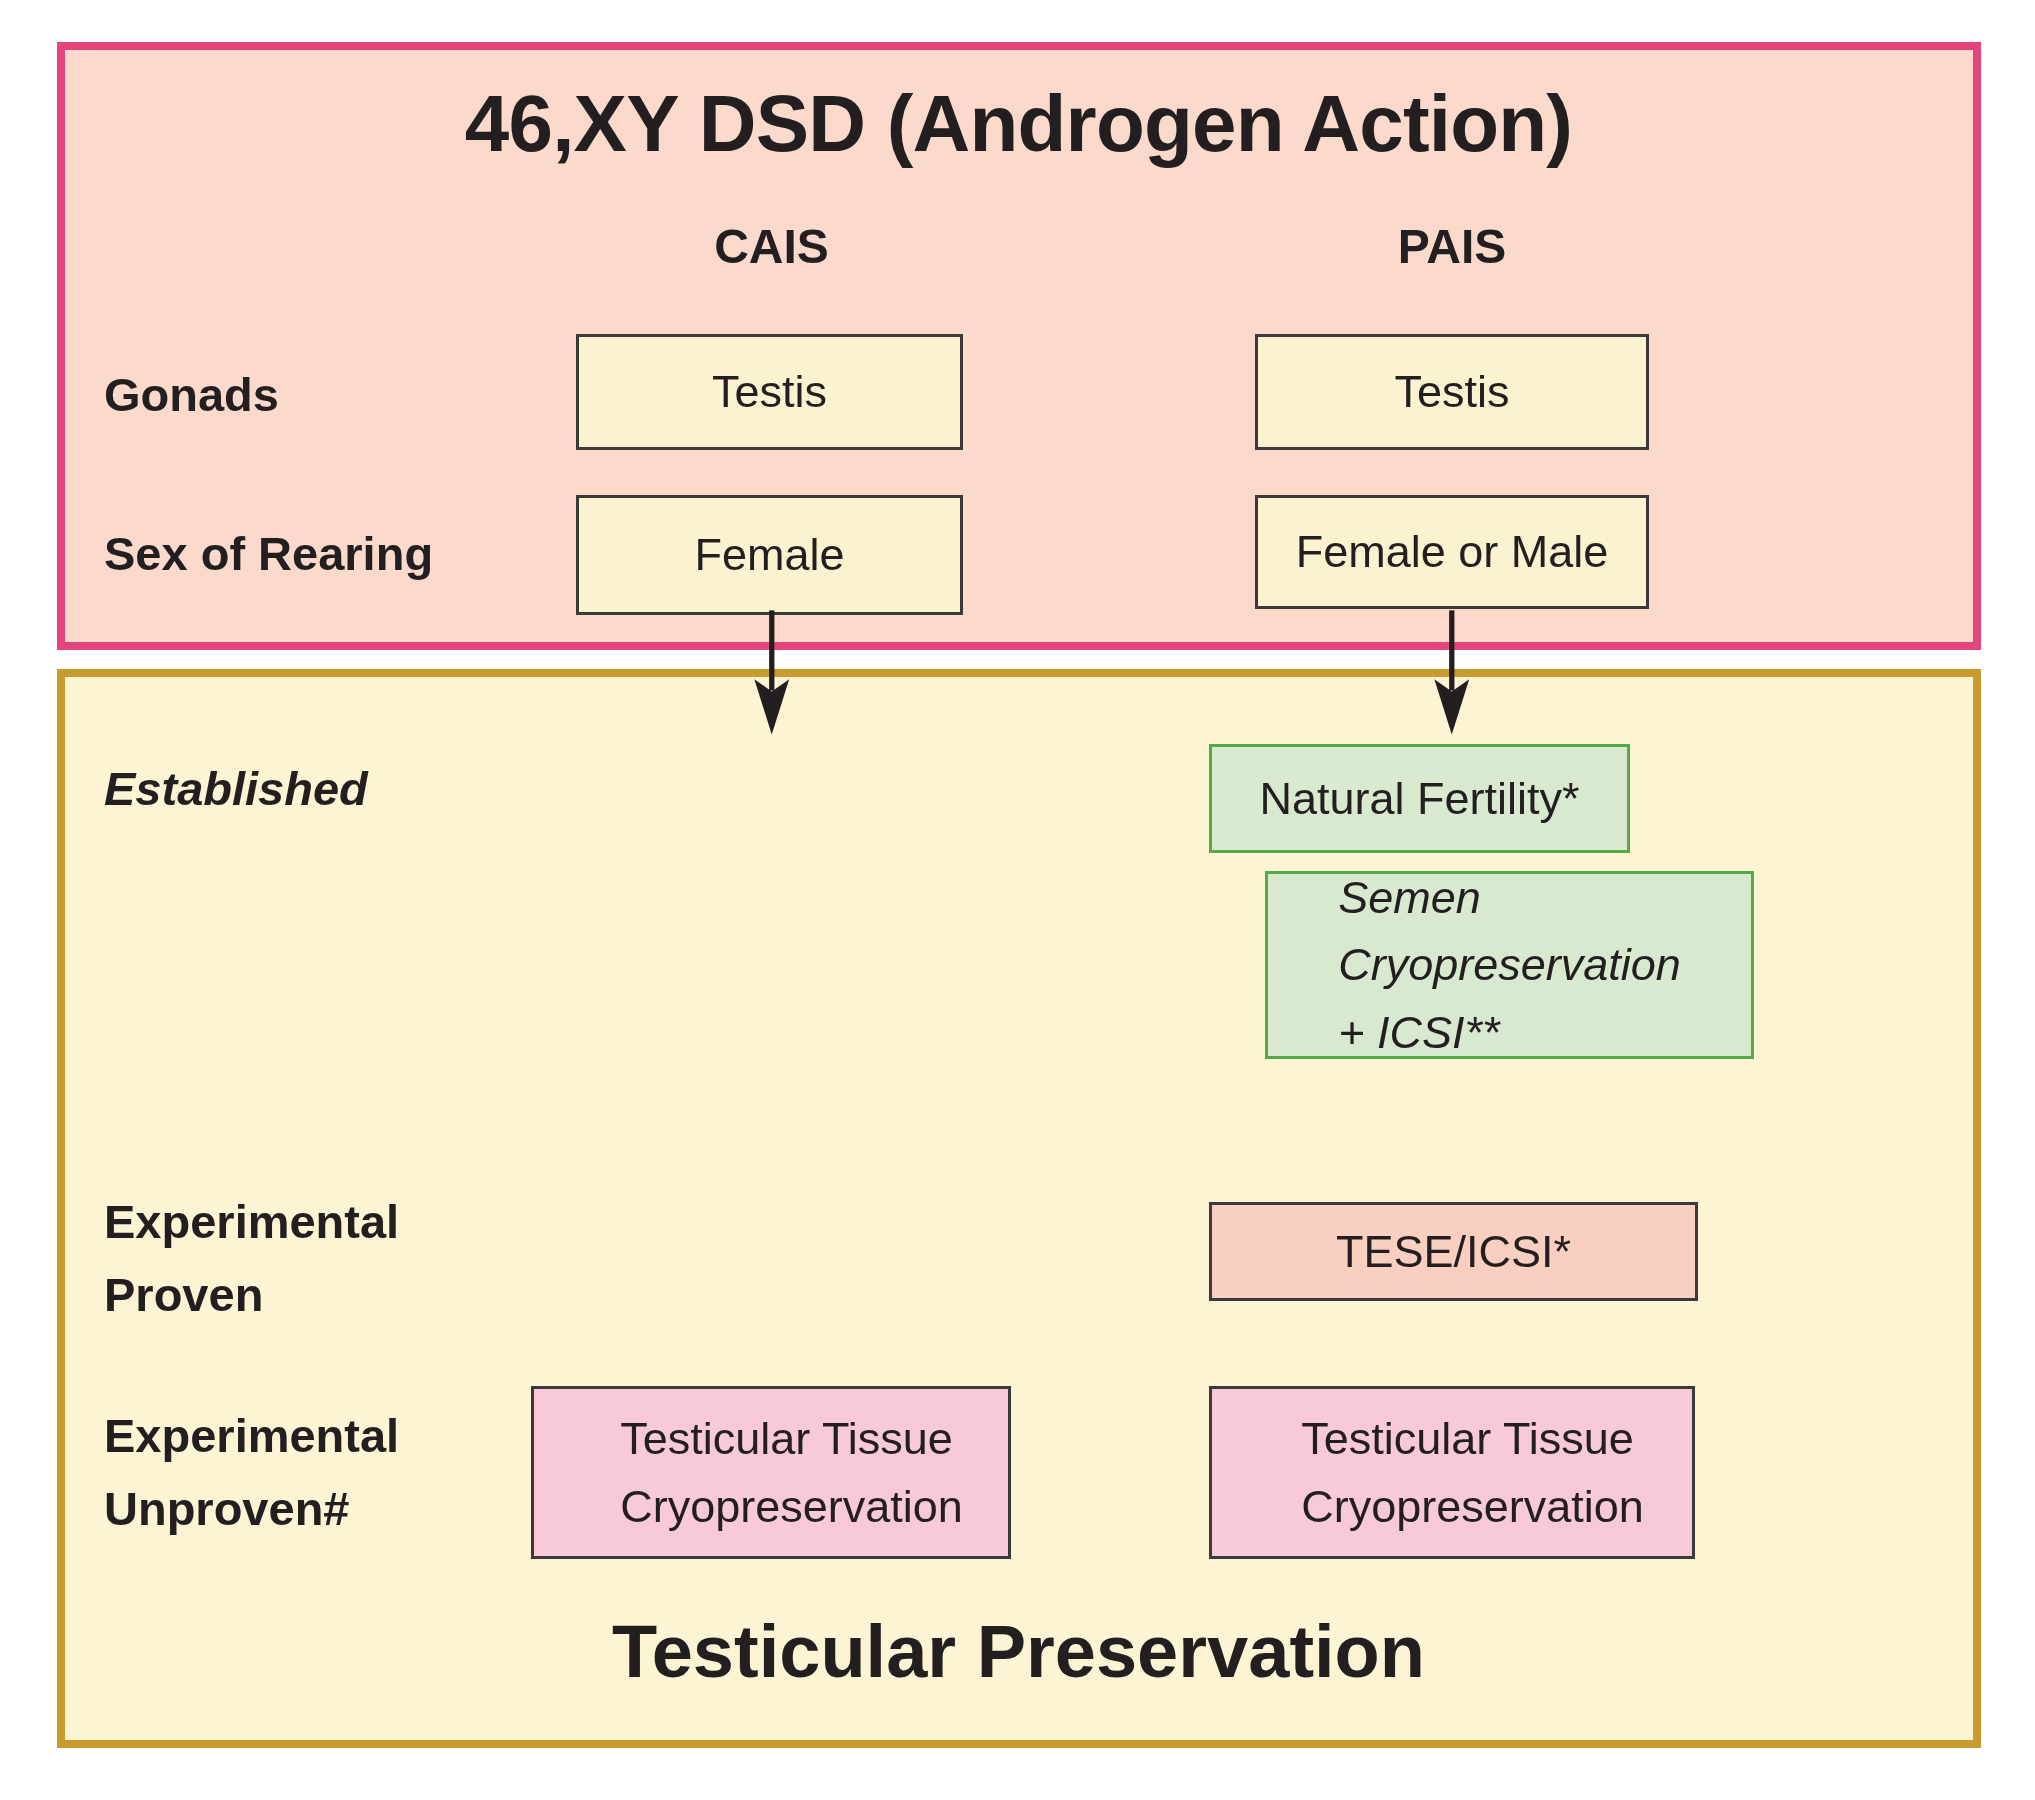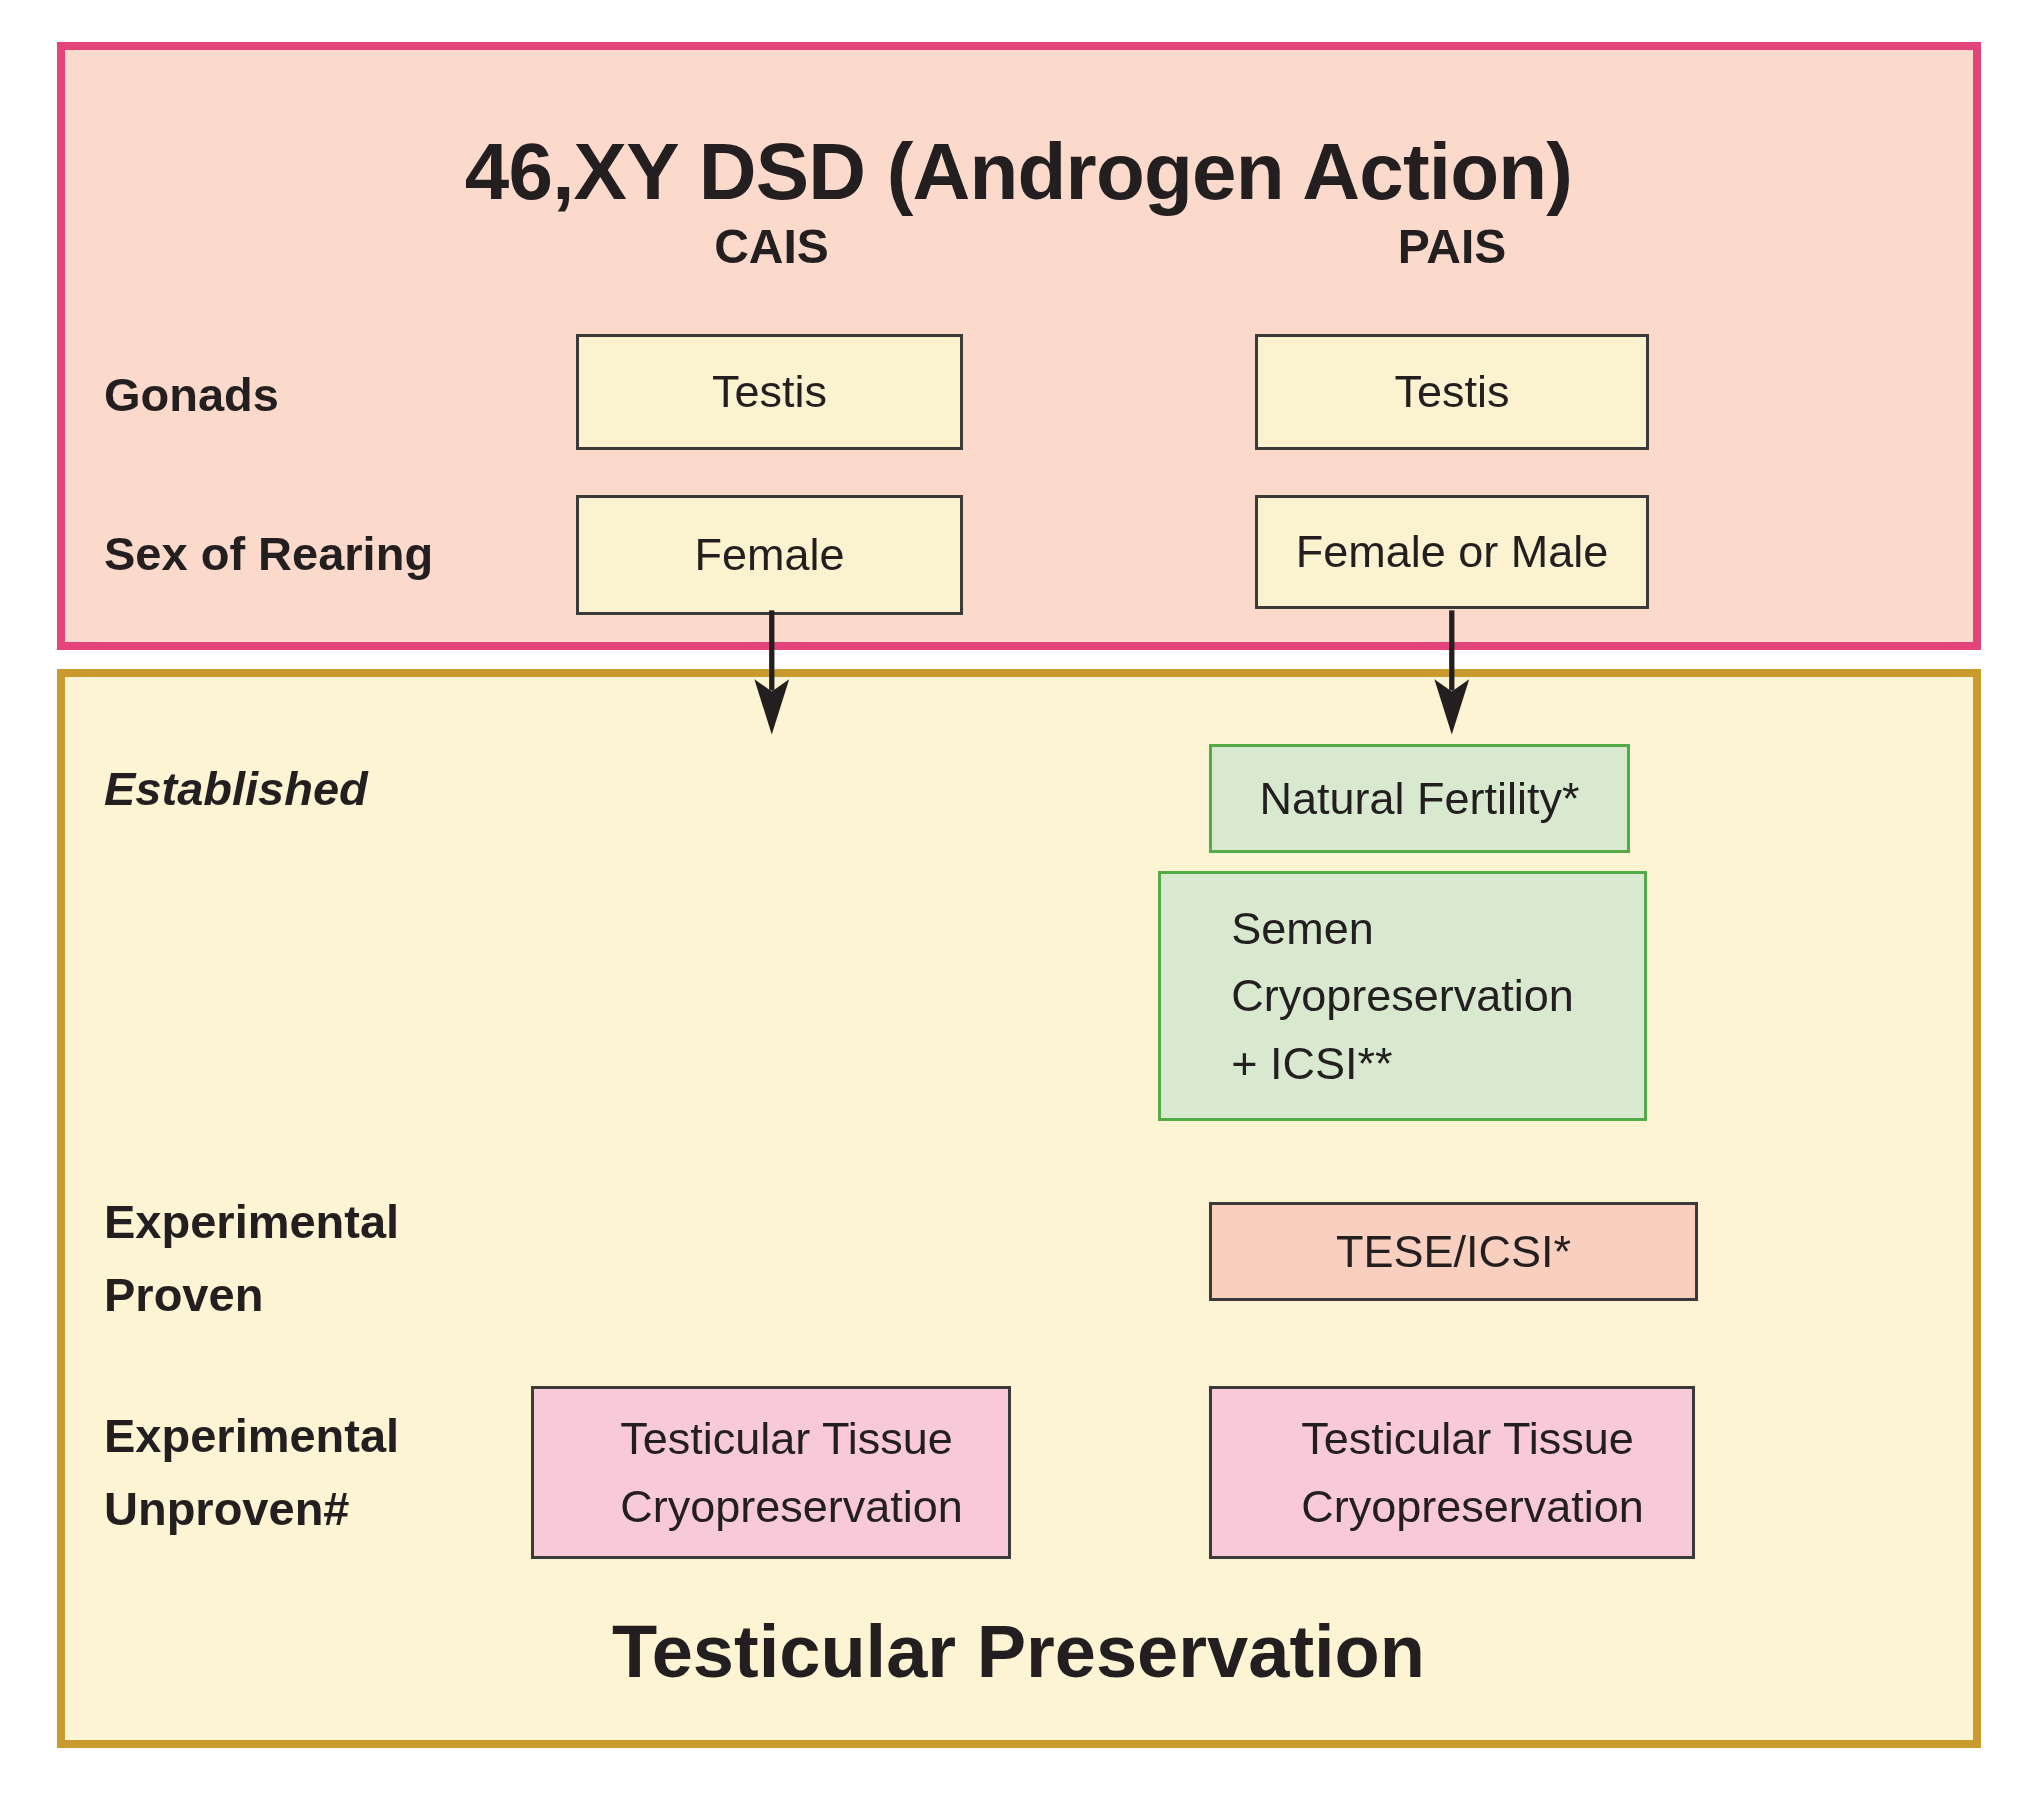--- a/index.html
+++ b/index.html
@@ -22,21 +22,20 @@
     left: 57px; top: 669px; width: 1924px; height: 1079px;
     background: var(--bottom-panel-fill, #fdf4d4);
     border: 8.3px solid var(--bottom-panel-border, #c99b2e);
   }
   .abs { position: absolute; }
   .panel-title {
     left: 0; top: 30px; width: 1907px;
     text-align: center;
     font-size: 80px; font-weight: bold; line-height: 1.1;
     letter-spacing: -0.8px;
-    margin-top: 48px;
   }
   .col-header {
     font-size: 48px; font-weight: bold; text-align: center; line-height: 1.2;
   }
   .row-label {
     font-size: 47px; font-weight: bold; line-height: 1.55;
     white-space: pre-line;
   }
   .node {
     display: flex; align-items: center; justify-content: center;
@@ -96,21 +95,21 @@
 
     <div class="abs node cream-box" style="left:511px; top:445px; width:387px; height:120px;">Female</div>
     <div class="abs node cream-box" style="left:1190px; top:445px; width:394px; height:114px;">Female or Male</div>
   </div>
 
   <div class="panel" id="bottom-panel">
     <div class="abs row-label" style="left:39px; top:76px;font-style:italic;">Established</div>
 
     <div class="abs node green-box" style="left:1144px; top:67px; width:421px; height:109px;">Natural Fertility*</div>
 
-    <div class="abs node green-box" style="left:1093px; top:194px; width:489px; height:250px;">Semen
+    <div class="abs node green-box" style="left:1200px; top:194px; width:489px; height:188px;font-style:italic;">Semen
 Cryopreservation
 + ICSI**</div>
 
     <div class="abs row-label" style="left:39px; top:509px;">Experimental
 Proven</div>
 
     <div class="abs node salmon-box" style="left:1144px; top:525px; width:489px; height:99px;">TESE/ICSI*</div>
 
     <div class="abs row-label" style="left:39px; top:723px;">Experimental
 Unproven#</div>

